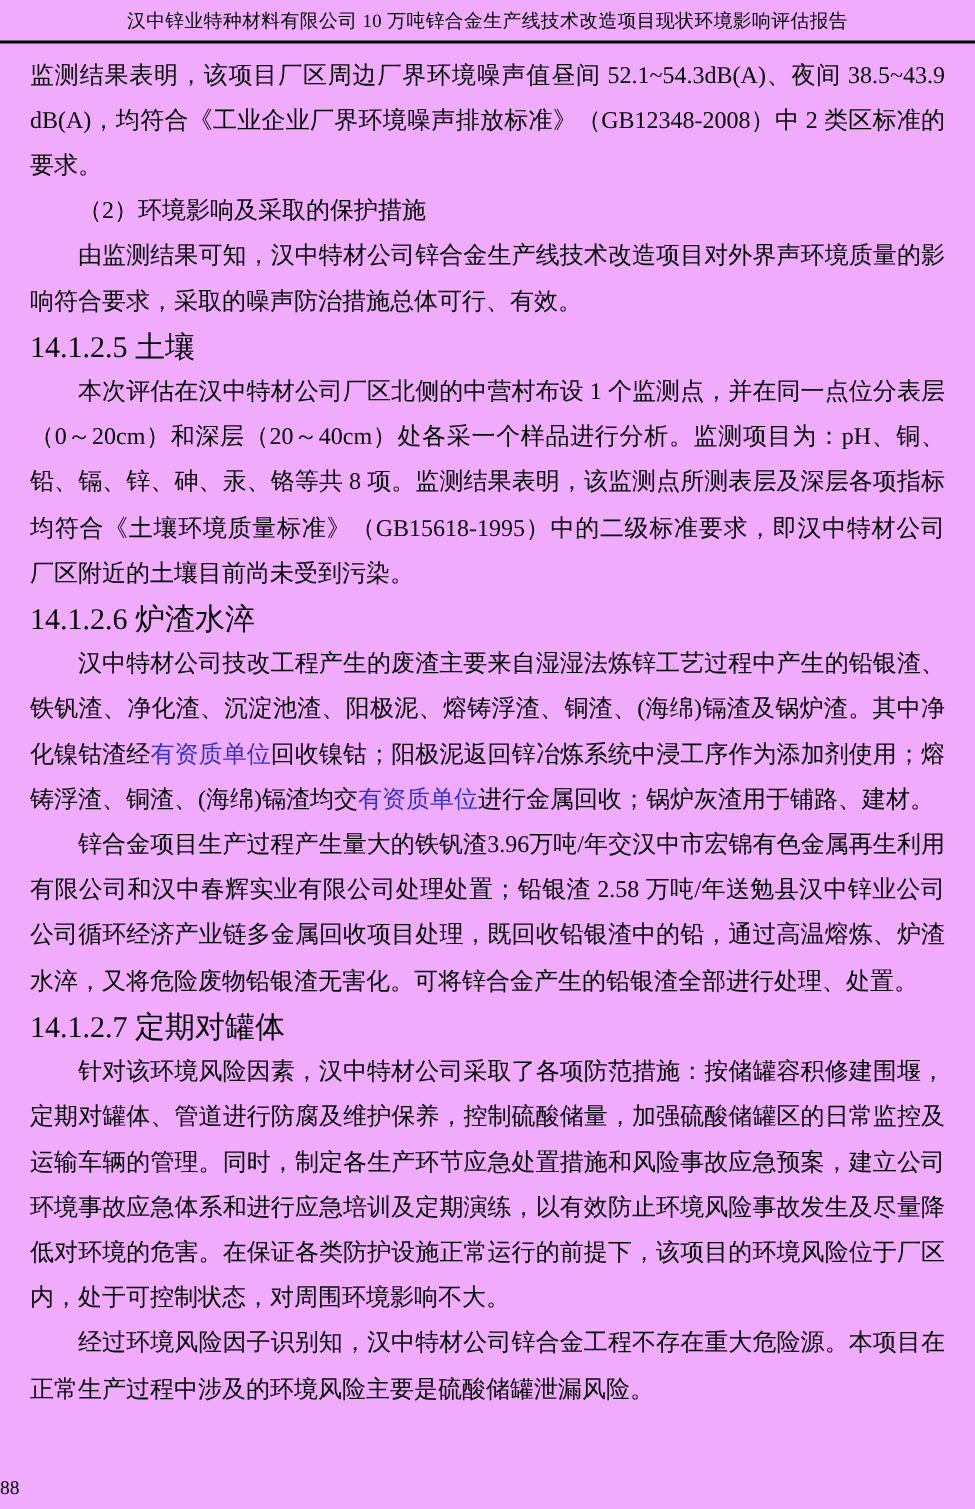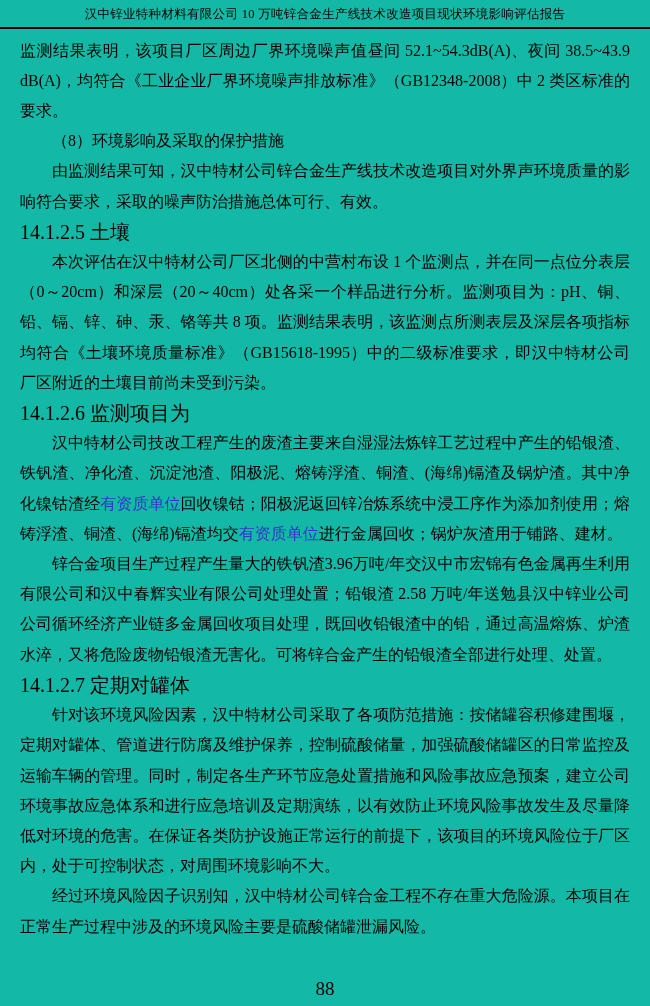--- a/index.html
+++ b/index.html
@@ -9,21 +9,21 @@
     height: 1006px;
     position: relative;
     font-family: "Liberation Serif", "DejaVu Serif", serif;
     color: #000000;
     overflow: hidden;
   }
   .page {
     width: 650px;
     height: 1006px;
     position: relative;
-    background: #14b8a6;
+    background: #f0abfc;
   }
   .page-header {
     padding: 7px 18px 4px 18px;
     text-align: center;
     font-size: 12.5px;
     letter-spacing: 0.3px;
     border-bottom: 2px solid #000000;
     line-height: 1.25;
   }
   .doc-body {
@@ -44,37 +44,37 @@
   .link-text {
     color: #3333cc;
     text-underline-offset: 3px;
     cursor: pointer;
   }
   .page-footer {
     position: absolute;
     bottom: 6px;
     left: 0;
     width: 100%;
-    text-align: center;
-    font-size: 19px;
+    text-align: left;
+    font-size: 13px;
   }
 </style>
 </head>
 <body>
 
 <div class="page">
   <div class="page-header">汉中锌业特种材料有限公司 10 万吨锌合金生产线技术改造项目现状环境影响评估报告</div>
 
   <div class="doc-body">
       <p class="para no-indent"><span>监测结果表明，该项目厂区周边厂界环境噪声值昼间 52.1~54.3dB(A)、夜间 38.5~43.9 dB(A)，均符合《工业企业厂界环境噪声排放标准》（GB12348-2008）中 2 类区标准的要求。</span></p>
-      <p class="para"><span>（8）环境影响及采取的保护措施</span></p>
+      <p class="para"><span>（2）环境影响及采取的保护措施</span></p>
       <p class="para"><span>由监测结果可知，汉中特材公司锌合金生产线技术改造项目对外界声环境质量的影响符合要求，采取的噪声防治措施总体可行、有效。</span></p>
       <h3 class="heading"><span>14.1.2.5 土壤</span></h3>
       <p class="para"><span>本次评估在汉中特材公司厂区北侧的中营村布设 1 个监测点，并在同一点位分表层（0～20cm）和深层（20～40cm）处各采一个样品进行分析。监测项目为：pH、铜、铅、镉、锌、砷、汞、铬等共 8 项。监测结果表明，该监测点所测表层及深层各项指标均符合《土壤环境质量标准》（GB15618-1995）中的二级标准要求，即汉中特材公司厂区附近的土壤目前尚未受到污染。</span></p>
-      <h3 class="heading"><span>14.1.2.6 监测项目为</span></h3>
+      <h3 class="heading"><span>14.1.2.6 炉渣水淬</span></h3>
       <p class="para"><span>汉中特材公司技改工程产生的废渣主要来自湿湿法炼锌工艺过程中产生的铅银渣、铁钒渣、净化渣、沉淀池渣、阳极泥、熔铸浮渣、铜渣、(海绵)镉渣及锅炉渣。其中净化镍钴渣经</span><span class="link-text" style="color: rgb(51, 51, 204);">有资质单位</span><span>回收镍钴；阳极泥返回锌冶炼系统中浸工序作为添加剂使用；熔铸浮渣、铜渣、(海绵)镉渣均交</span><span class="link-text" style="color: rgb(51, 51, 204);">有资质单位</span><span>进行金属回收；锅炉灰渣用于铺路、建材。</span></p>
       <p class="para"><span>锌合金项目生产过程产生量大的铁钒渣3.96万吨/年交汉中市宏锦有色金属再生利用有限公司和汉中春辉实业有限公司处理处置；铅银渣 2.58 万吨/年送勉县汉中锌业公司公司循环经济产业链多金属回收项目处理，既回收铅银渣中的铅，通过高温熔炼、炉渣水淬，又将危险废物铅银渣无害化。可将锌合金产生的铅银渣全部进行处理、处置。</span></p>
       <h3 class="heading"><span>14.1.2.7 定期对罐体</span></h3>
       <p class="para"><span>针对该环境风险因素，汉中特材公司采取了各项防范措施：按储罐容积修建围堰，定期对罐体、管道进行防腐及维护保养，控制硫酸储量，加强硫酸储罐区的日常监控及运输车辆的管理。同时，制定各生产环节应急处置措施和风险事故应急预案，建立公司环境事故应急体系和进行应急培训及定期演练，以有效防止环境风险事故发生及尽量降低对环境的危害。在保证各类防护设施正常运行的前提下，该项目的环境风险位于厂区内，处于可控制状态，对周围环境影响不大。</span></p>
       <p class="para"><span>经过环境风险因子识别知，汉中特材公司锌合金工程不存在重大危险源。本项目在正常生产过程中涉及的环境风险主要是硫酸储罐泄漏风险。</span></p>
     </div>
 
   <div class="page-footer">88</div>
 </div>
 

